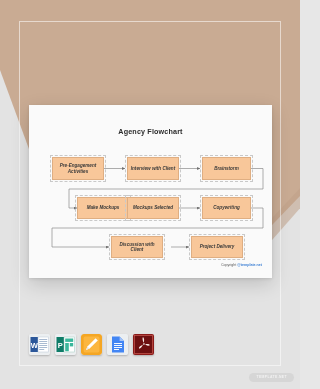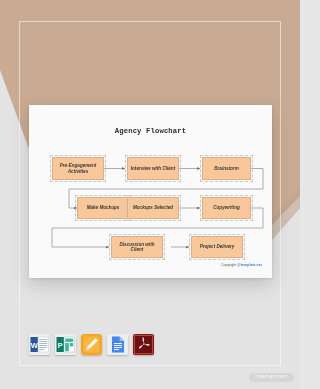--- a/index.html
+++ b/index.html
@@ -29,21 +29,21 @@
   }
 
   
   .page{
     position:absolute;left:29px;top:105px;width:243px;height:173px;
     background:#fafafa;
     box-shadow:0 6px 18px rgba(0,0,0,.16), 0 1px 3px rgba(0,0,0,.10);
   }
   .page-title{
     position:absolute;left:0;right:0;top:22px;text-align:center;
-    font-size:7.2px;font-weight:bold;color:#2b2b2b;letter-spacing:.15px;font-family:Liberation Mono, monospace;
+    font-size:7.2px;font-weight:bold;color:#2b2b2b;letter-spacing:.15px;
   }
 
   
   .flow{position:absolute;left:0;top:0;width:243px;height:173px;}
   .lines{position:absolute;left:0;top:0;width:243px;height:173px;}
 
   .node{
     position:absolute;box-sizing:border-box;
     background:#f8c79a;border:1px solid #dfae82;
     outline:1px dashed #c9c9c9;outline-offset:1.6px;

